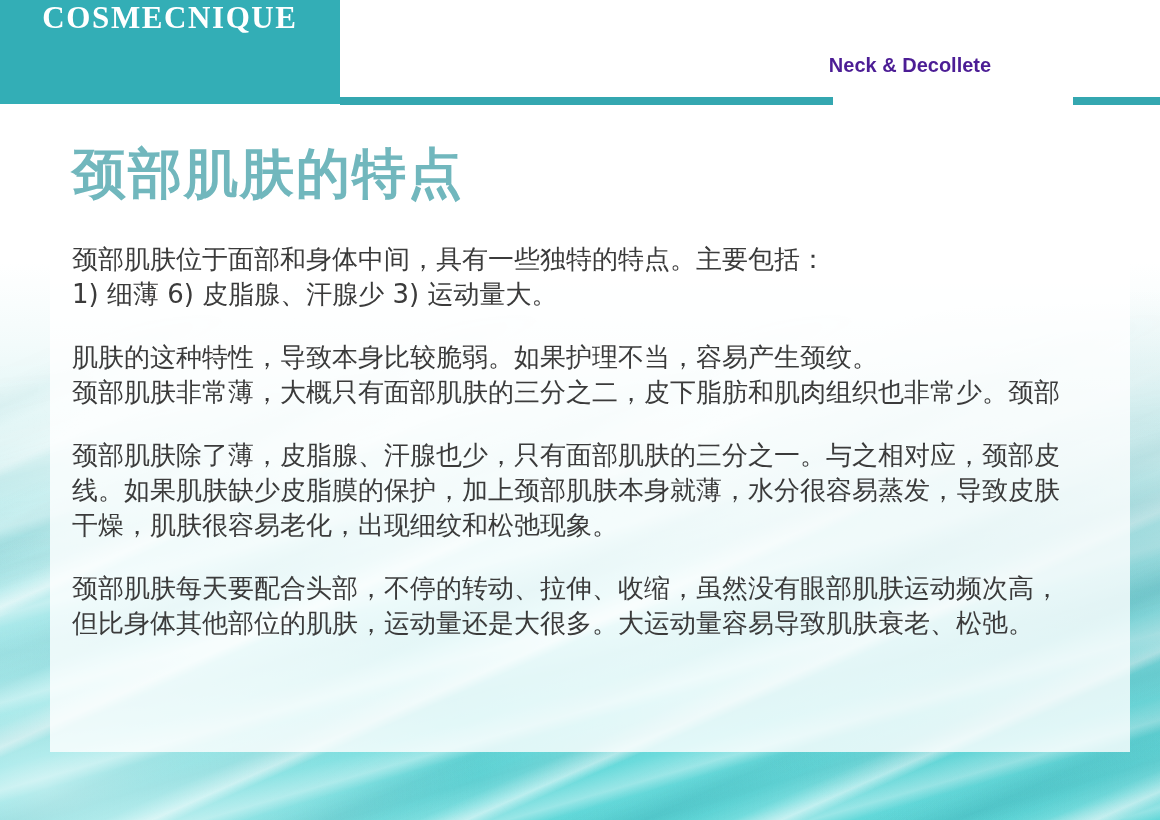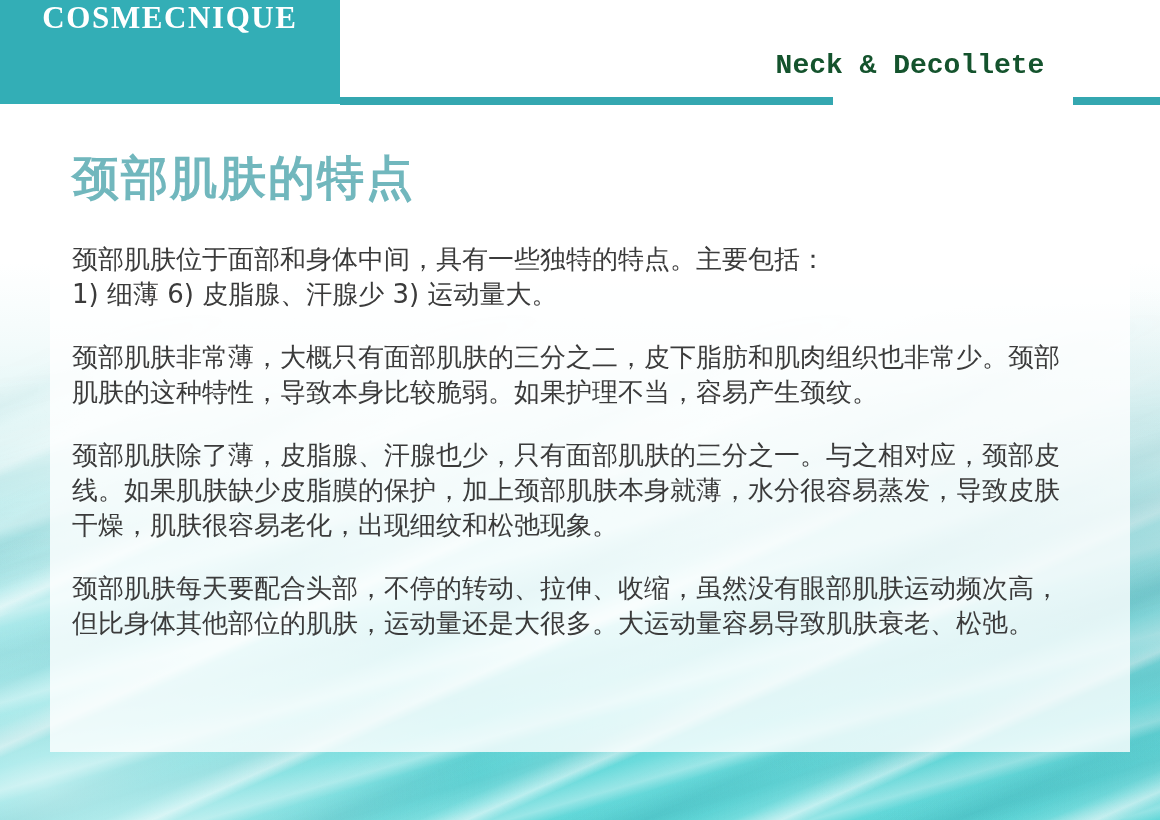--- a/index.html
+++ b/index.html
@@ -121,24 +121,24 @@
     z-index: 5;
   }
 
   .header-title {
     position: absolute;
     left: 760px;
     top: 52px;
     width: 300px;
     text-align: center;
     z-index: 7;
-    font-family: Liberation Mono, monospace;
-    color: #14532d;
+    font-family: Liberation Sans, sans-serif;
+    color: #4c1d95;
     font-weight: 700;
-    font-size: 28px;
+    font-size: 20px;
     line-height: 27px;
     white-space: nowrap;
   }
   .header-title .ht-line {
     display: block;
   }
 
   
   .content-panel {
     position: absolute;
@@ -149,25 +149,25 @@
     background: rgba(255,255,255,0.80);
     z-index: 4;
     box-sizing: border-box;
     padding: 18px 14px 0 14px;
   }
 
   .slide-title {
     margin: 0;
     padding: 0 0 0 8px;
     color: #71b7bd;
-    font-size: 47px;
+    font-size: 54px;
     line-height: 84px;
     font-weight: 700;
     letter-spacing: 2px;
-    font-family: Liberation Sans, sans-serif;
+    font-family: Liberation Mono, monospace;
   }
 
   .body-copy {
     padding: 22px 6px 0 8px;
     color: #3b3b3b;
     font-size: 26px;
     line-height: 35px;
     font-family: "DejaVu Sans", "Liberation Sans", sans-serif;
   }
   .body-copy p {
@@ -207,22 +207,22 @@
     <h1 class="slide-title">颈部肌肤的特点</h1>
 
     <div class="body-copy">
 
       <p>
         <span class="ln">颈部肌肤位于面部和身体中间，具有一些独特的特点。主要包括：</span>
         <span class="ln">1) 细薄  6) 皮脂腺、汗腺少  3) 运动量大。</span>
       </p>
 
       <p>
+        <span class="ln">肌肤的这种特性，导致本身比较脆弱。如果护理不当，容易产生颈纹。</span>
         <span class="ln">颈部肌肤非常薄，大概只有面部肌肤的三分之二，皮下脂肪和肌肉组织也非常少。颈部</span>
-        <span class="ln">肌肤的这种特性，导致本身比较脆弱。如果护理不当，容易产生颈纹。</span>
       </p>
 
       <p>
         <span class="ln">颈部肌肤除了薄，皮脂腺、汗腺也少，只有面部肌肤的三分之一。与之相对应，颈部皮</span>
         <span class="ln">线。如果肌肤缺少皮脂膜的保护，加上颈部肌肤本身就薄，水分很容易蒸发，导致皮肤</span>
         <span class="ln">干燥，肌肤很容易老化，出现细纹和松弛现象。</span>
       </p>
 
       <p>
         <span class="ln">颈部肌肤每天要配合头部，不停的转动、拉伸、收缩，虽然没有眼部肌肤运动频次高，</span>

